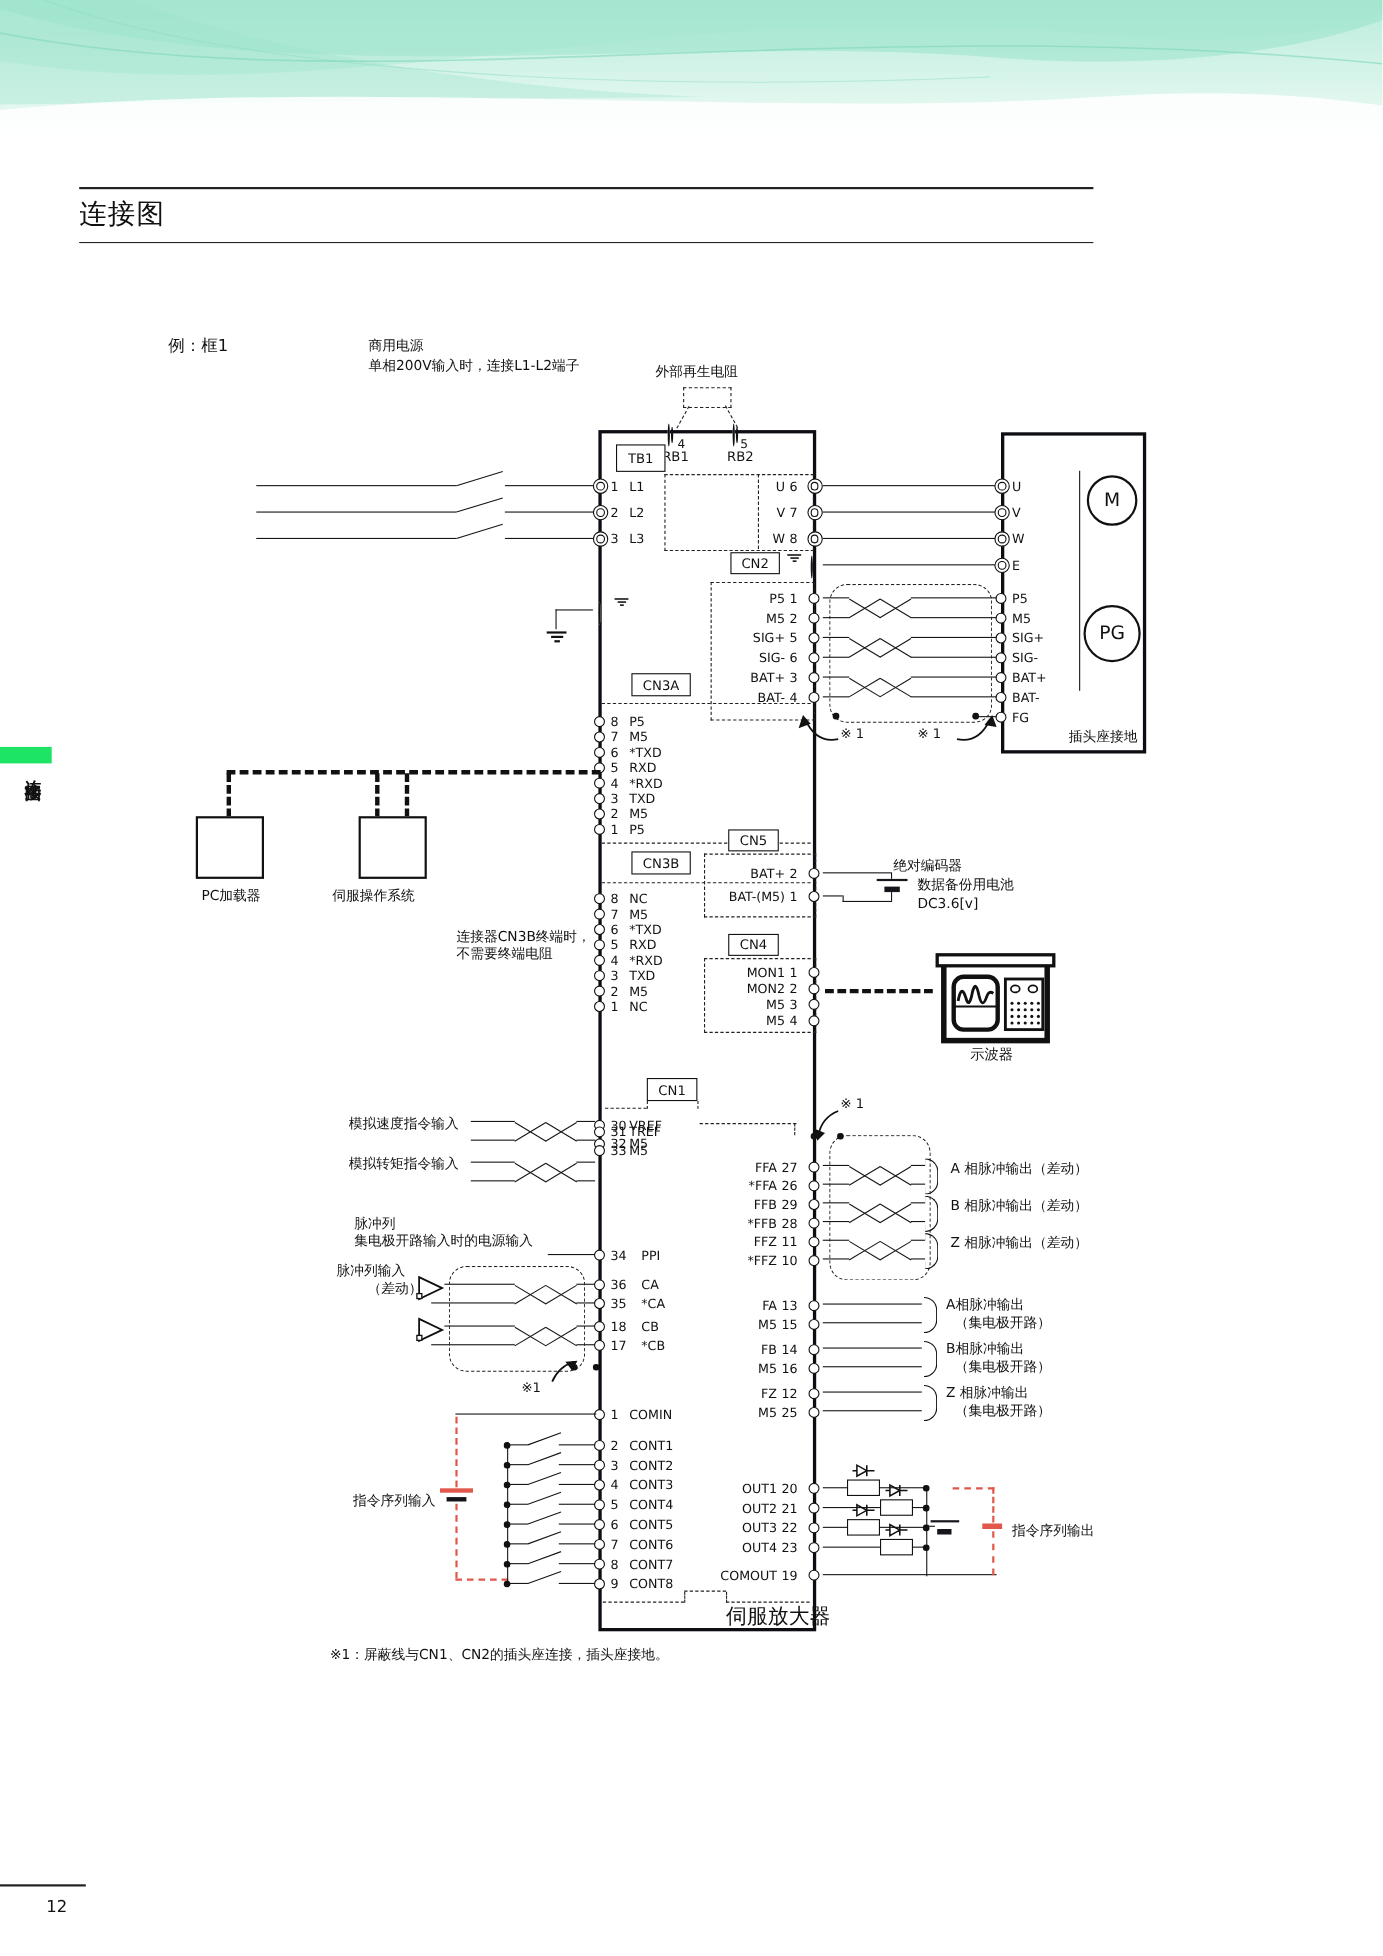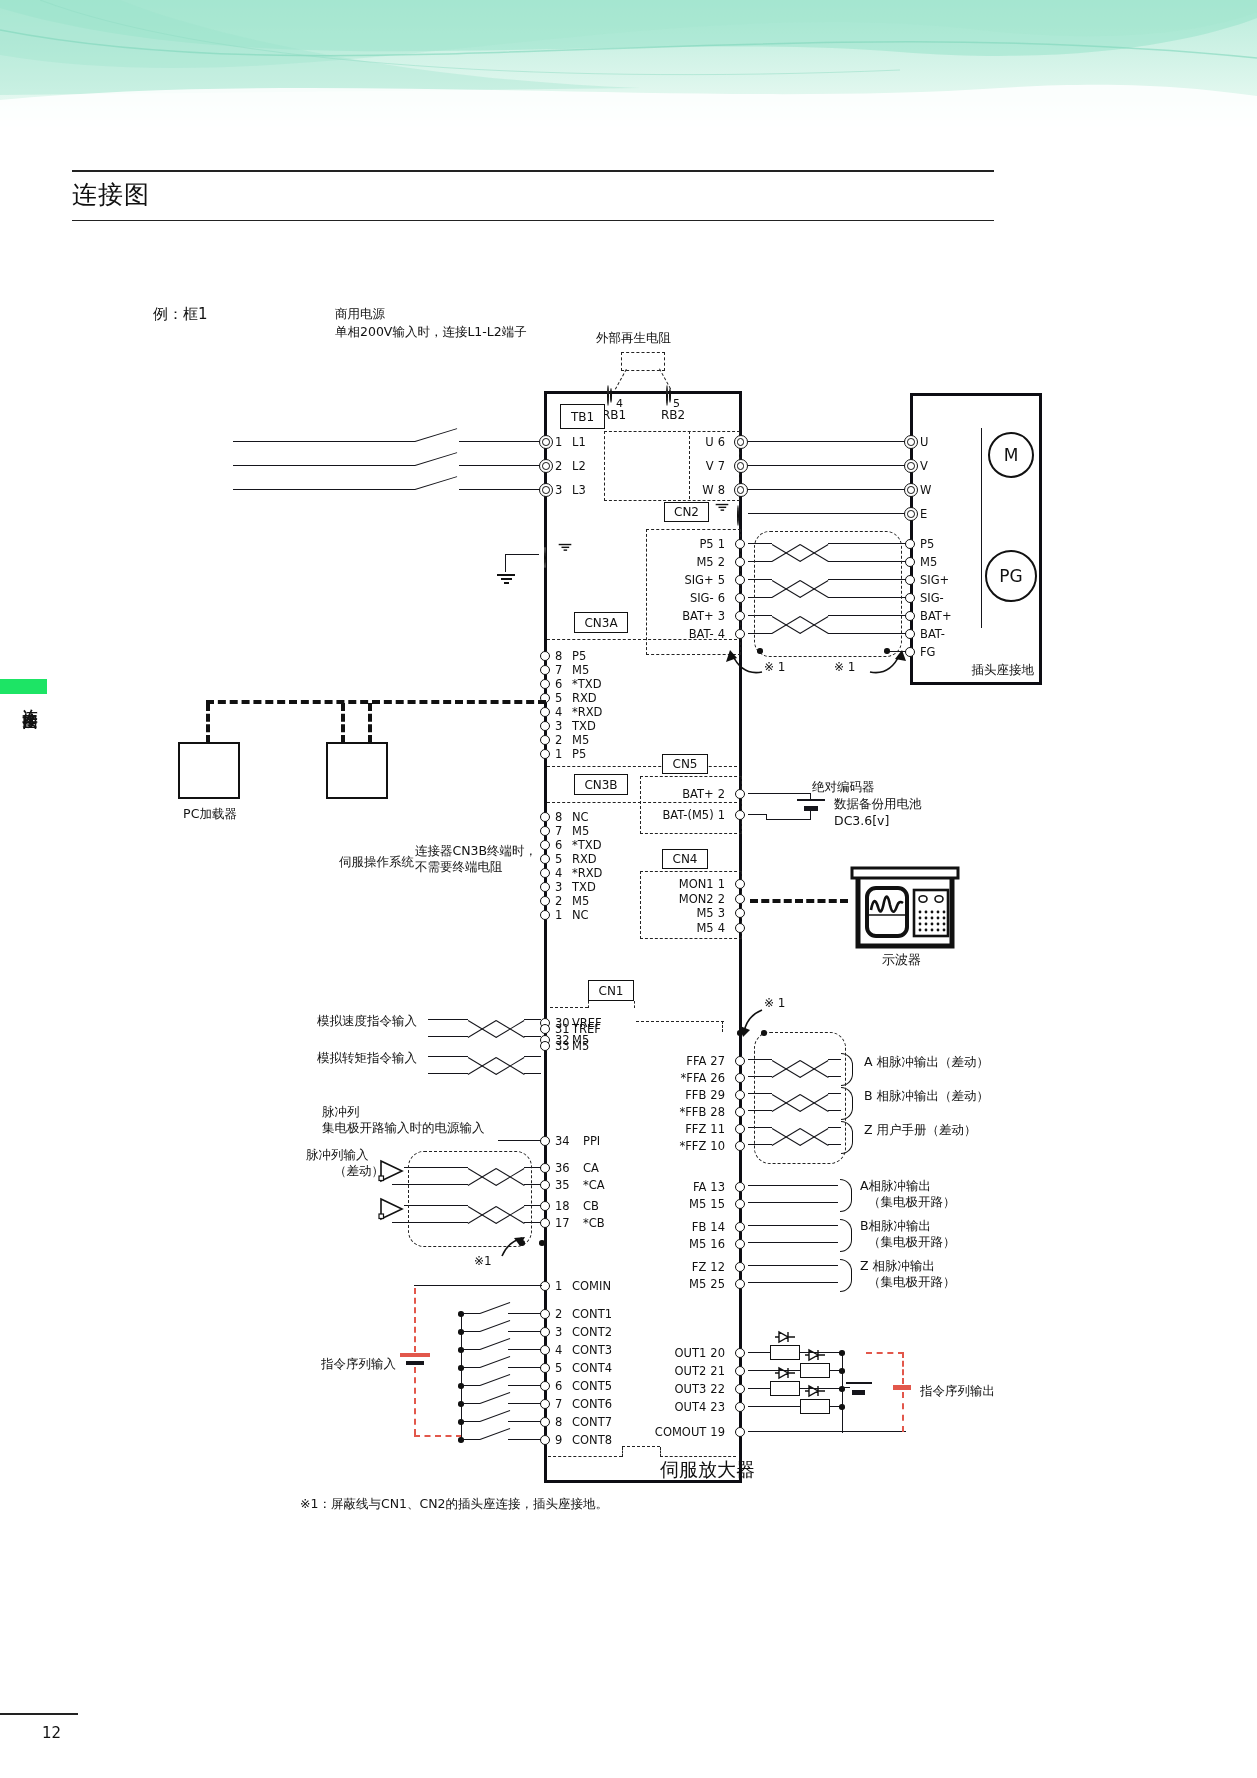--- a/index.html
+++ b/index.html
@@ -377,21 +377,21 @@
         </div>
       </div>
     
     <i class="cdh" style="left:206px;top:700px;width:340px"></i>
     <i class="cdv" style="left:206px;top:703px;height:40px"></i>
     <i class="cdv" style="left:341px;top:703px;height:40px"></i>
     <i class="cdv" style="left:368px;top:703px;height:40px"></i>
     <div class="obox" style="left:178px;top:742px;width:62px;height:57px"></div>
     <div class="obox" style="left:326px;top:742px;width:62px;height:57px"></div>
     <div class="dlabel" style="left:168px;top:806px;width:84px;text-align:center">PC加载器</div>
-    <div class="dlabel" style="left:302px;top:854px;width:112px;text-align:right">伺服操作系统</div>
+    <div class="dlabel" style="left:302px;top:806px;width:112px;text-align:left">伺服操作系统</div>
 
     
     <i class="dh" style="left:547px;top:766px;width:190px"></i>
     <div class="lbox" style="left:574px;top:774px;width:54px;height:21px">CN3B</div>
     <i class="dh" style="left:547px;top:802px;width:190px"></i>
     <div class="plist pl rh14" style="left:541px;top:810px">
 
     <div class="prow">
           <span class="pc"></span>
           <span class="num">8</span>
@@ -778,21 +778,21 @@
     <div class="dlabel" style="left:864px;top:1088px">B 相脉冲输出（差动）</div>
     <i class="hl" style="left:748px;top:1127px;width:24px"></i><i class="hl" style="left:748px;top:1144px;width:24px"></i>
     <div class="twx" style="left:772px;top:1127.5px">
         <i></i>
         <i></i>
         <i></i>
         <i></i>
       </div>
     <i class="hl" style="left:828px;top:1127px;width:13px"></i><i class="hl" style="left:828px;top:1144px;width:13px"></i>
     <div class="brk" style="left:841px;top:1121px"></div>
-    <div class="dlabel" style="left:864px;top:1122px">Z 用户手册（差动）</div>
+    <div class="dlabel" style="left:864px;top:1122px">Z 相脉冲输出（差动）</div>
     <div class="cap" style="left:754px;top:1032px;width:90px;height:130px"></div>
     <span class="dot" style="left:737px;top:1030px"></span>
     <span class="dot" style="left:761px;top:1030px"></span>
     <span class="ref" style="left:764px;top:996px">※ 1</span>
     <svg class="abs" style="left:738px;top:1008px" width="28" height="32">
       <path d="M24,2 Q9,8 6,24" fill="none" stroke="#111" stroke-width="1.6"></path>
         <polygon points="5,29 2,18 12,22" fill="#111"></polygon>
     </svg>
 
     

